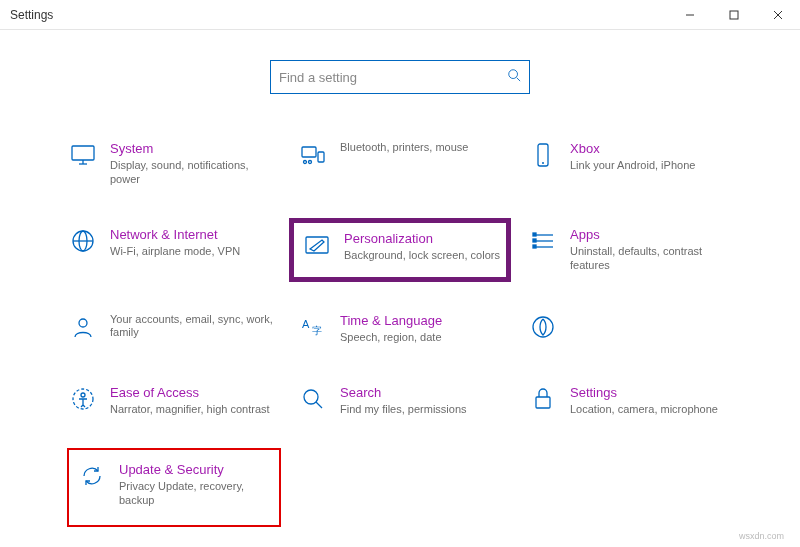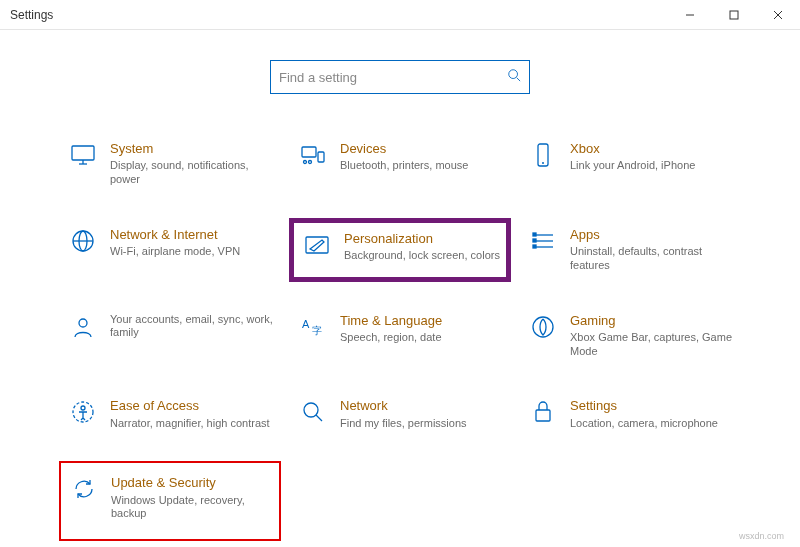--- a/index.html
+++ b/index.html
@@ -64,33 +64,33 @@
       justify-content: center;
       padding: 0 40px;
     }
     .tile {
       display: flex;
       align-items: flex-start;
       padding: 8px 6px;
       border: 1px solid transparent;
     }
     .tile.hover { border: 5px solid #701a75; }
-    .tile.highlight { border: 2.5px solid #e00000; padding: 12px 6px 18px 6px; }
+    .tile.highlight { border: 2.5px solid #e00000; padding: 12px 6px 18px 6px; margin-left: 8px; }
     .tile-icon {
       width: 34px;
       min-width: 34px;
       height: 28px;
       display:flex;
       align-items:center;
       justify-content:center;
       margin-right: 10px;
     }
     .tile-icon svg { stroke: #0067c0; fill:none; stroke-width:1.3; }
     .tile-text { line-height: 1.25; }
-    .tile-title { font-size: 13px; color: #a16207; margin-bottom: 2px; }
+    .tile-title { font-size: 13px; color: #a21caf; margin-bottom: 2px; }
     .tile-desc  { font-size: 11px; color: #6b6b6b; }
     .watermark {
       position: absolute;
       right: 16px;
       bottom: 6px;
       font-size: 9px;
       color: #bbb;
     }
   </style>
 </head>
@@ -151,21 +151,20 @@
     <div class="tile">
       <span class="tile-icon">
         <svg width="26" height="22" viewBox="0 0 26 22">
             <rect x="2" y="3" width="14" height="10" rx="1"></rect>
             <rect x="18" y="8" width="6" height="10" rx="1"></rect>
             <circle cx="5" cy="18" r="1.5"></circle>
             <circle cx="10" cy="18" r="1.5"></circle>
           </svg>
       </span>
       <div class="tile-text">
-        <div class="tile-title">Devices</div>
         <div class="tile-desc">Bluetooth, printers, mouse</div>
       </div>
     </div>
 
     <div class="tile">
       <span class="tile-icon">
         <svg width="20" height="26" viewBox="0 0 20 26">
             <rect x="5" y="2" width="10" height="22" rx="2"></rect>
             <line x1="9" y1="21" x2="11" y2="21"></line>
           </svg>
@@ -245,24 +244,20 @@
       </div>
     </div>
 
     <div class="tile">
       <span class="tile-icon">
         <svg width="26" height="26" viewBox="0 0 26 26">
             <circle cx="13" cy="13" r="10"></circle>
             <path d="M13 5 C9 9 9 17 13 21 C17 17 17 9 13 5"></path>
           </svg>
       </span>
-      <div class="tile-text">
-        <div class="tile-title">Gaming</div>
-        <div class="tile-desc">Xbox Game Bar, captures, Game Mode</div>
-      </div>
     </div>
 
     <div class="tile">
       <span class="tile-icon">
         <svg width="26" height="26" viewBox="0 0 26 26">
             <circle cx="13" cy="13" r="10" stroke-dasharray="3 2"></circle>
             <circle cx="13" cy="9" r="2"></circle>
             <path d="M9 13 L17 13 M13 13 L13 19 M11 21 L13 19 L15 21"></path>
           </svg>
       </span>
@@ -273,21 +268,21 @@
     </div>
 
     <div class="tile">
       <span class="tile-icon">
         <svg width="24" height="24" viewBox="0 0 24 24">
             <circle cx="10" cy="10" r="7"></circle>
             <line x1="15" y1="15" x2="21" y2="21"></line>
           </svg>
       </span>
       <div class="tile-text">
-        <div class="tile-title">Network</div>
+        <div class="tile-title">Search</div>
         <div class="tile-desc">Find my files, permissions</div>
       </div>
     </div>
 
     <div class="tile">
       <span class="tile-icon">
         <svg width="22" height="26" viewBox="0 0 22 26">
             <rect x="4" y="11" width="14" height="11" rx="1"></rect>
             <path d="M7 11 V7 a4 4 0 0 1 8 0 V11"></path>
           </svg>
@@ -301,20 +296,20 @@
     <div class="tile highlight">
       <span class="tile-icon">
         <svg width="26" height="26" viewBox="0 0 26 26">
             <path d="M5 13 a8 8 0 0 1 14 -5 M21 13 a8 8 0 0 1 -14 5"></path>
             <polyline points="19,4 19,8 15,8"></polyline>
             <polyline points="7,22 7,18 11,18"></polyline>
           </svg>
       </span>
       <div class="tile-text">
         <div class="tile-title">Update &amp; Security</div>
-        <div class="tile-desc">Windows Update, recovery, backup</div>
+        <div class="tile-desc">Privacy Update, recovery, backup</div>
       </div>
     </div>
 
   </div>
 </div>
 
 <div class="watermark">wsxdn.com</div>
 
 </body></html>

